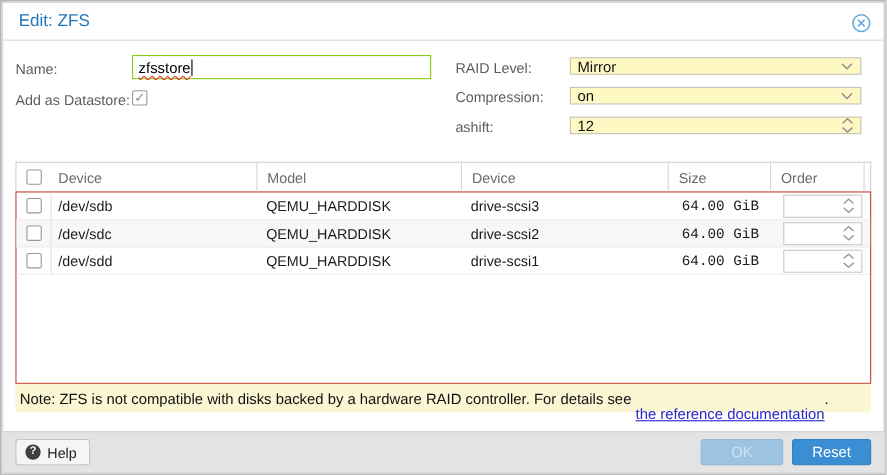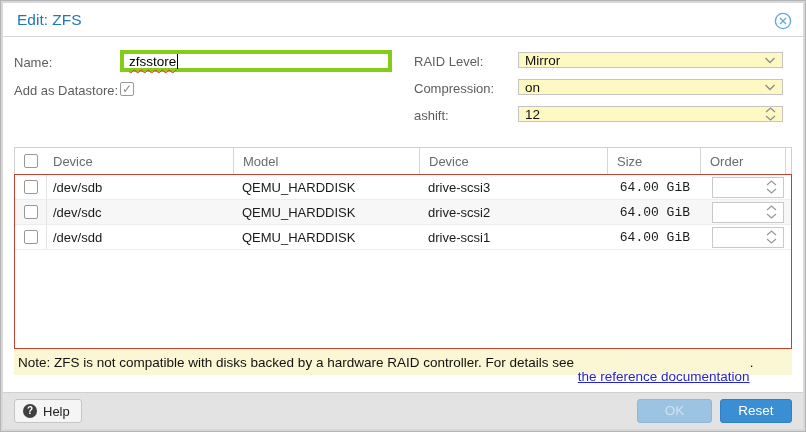--- a/index.html
+++ b/index.html
@@ -16,21 +16,21 @@
   .content { flex:1 1 auto; padding:13px 11px 0 11px; overflow:hidden; }
   .form { display:flex; }
   .form-left { width:378px; flex:0 0 378px; margin-right:22px; }
   .form-right { flex:1 1 auto; padding-right:9px; }
   .form-row { display:flex; margin-bottom:7px; }
   .form-row.center { align-items:center;justify-content:center; }
   .lbl { font-size:13px; color:#5d5d5d; line-height:17px; padding-top:3px; }
   .form-left .lbl { width:106px; flex:0 0 106px; }
   .form-right .lbl { width:104px; flex:0 0 104px; }
 
-  .textfield { flex:1 1 auto; height:22px; border:4px solid #84cc16; background:#fff;
+  .textfield { flex:1 1 auto; height:22px; border:1px solid #84cc16; background:#fff;
                padding:0 5px; font-size:13.5px; color:#000; display:flex; align-items:center; }
   .textfield .val { text-decoration:underline; text-decoration-style:wavy; text-decoration-color:#e0342b;
                     text-decoration-thickness:1px; text-underline-offset:3px; }
   .caret { display:inline-block; width:1px; height:15px; background:#000; margin-left:1px; }
 
   .field { position:relative; flex:1 1 auto; height:16px; border:1px solid #c4c4c4; background:#fef9c3;
            padding:0 22px 0 6px; font-size:13.5px; color:#111; display:flex; align-items:center; cursor:pointer; }
   .trig { position:absolute; right:6px; top:0; height:100%; display:flex; flex-direction:column; justify-content:center; align-items:center; }
   .trig svg { display:block; }
 

